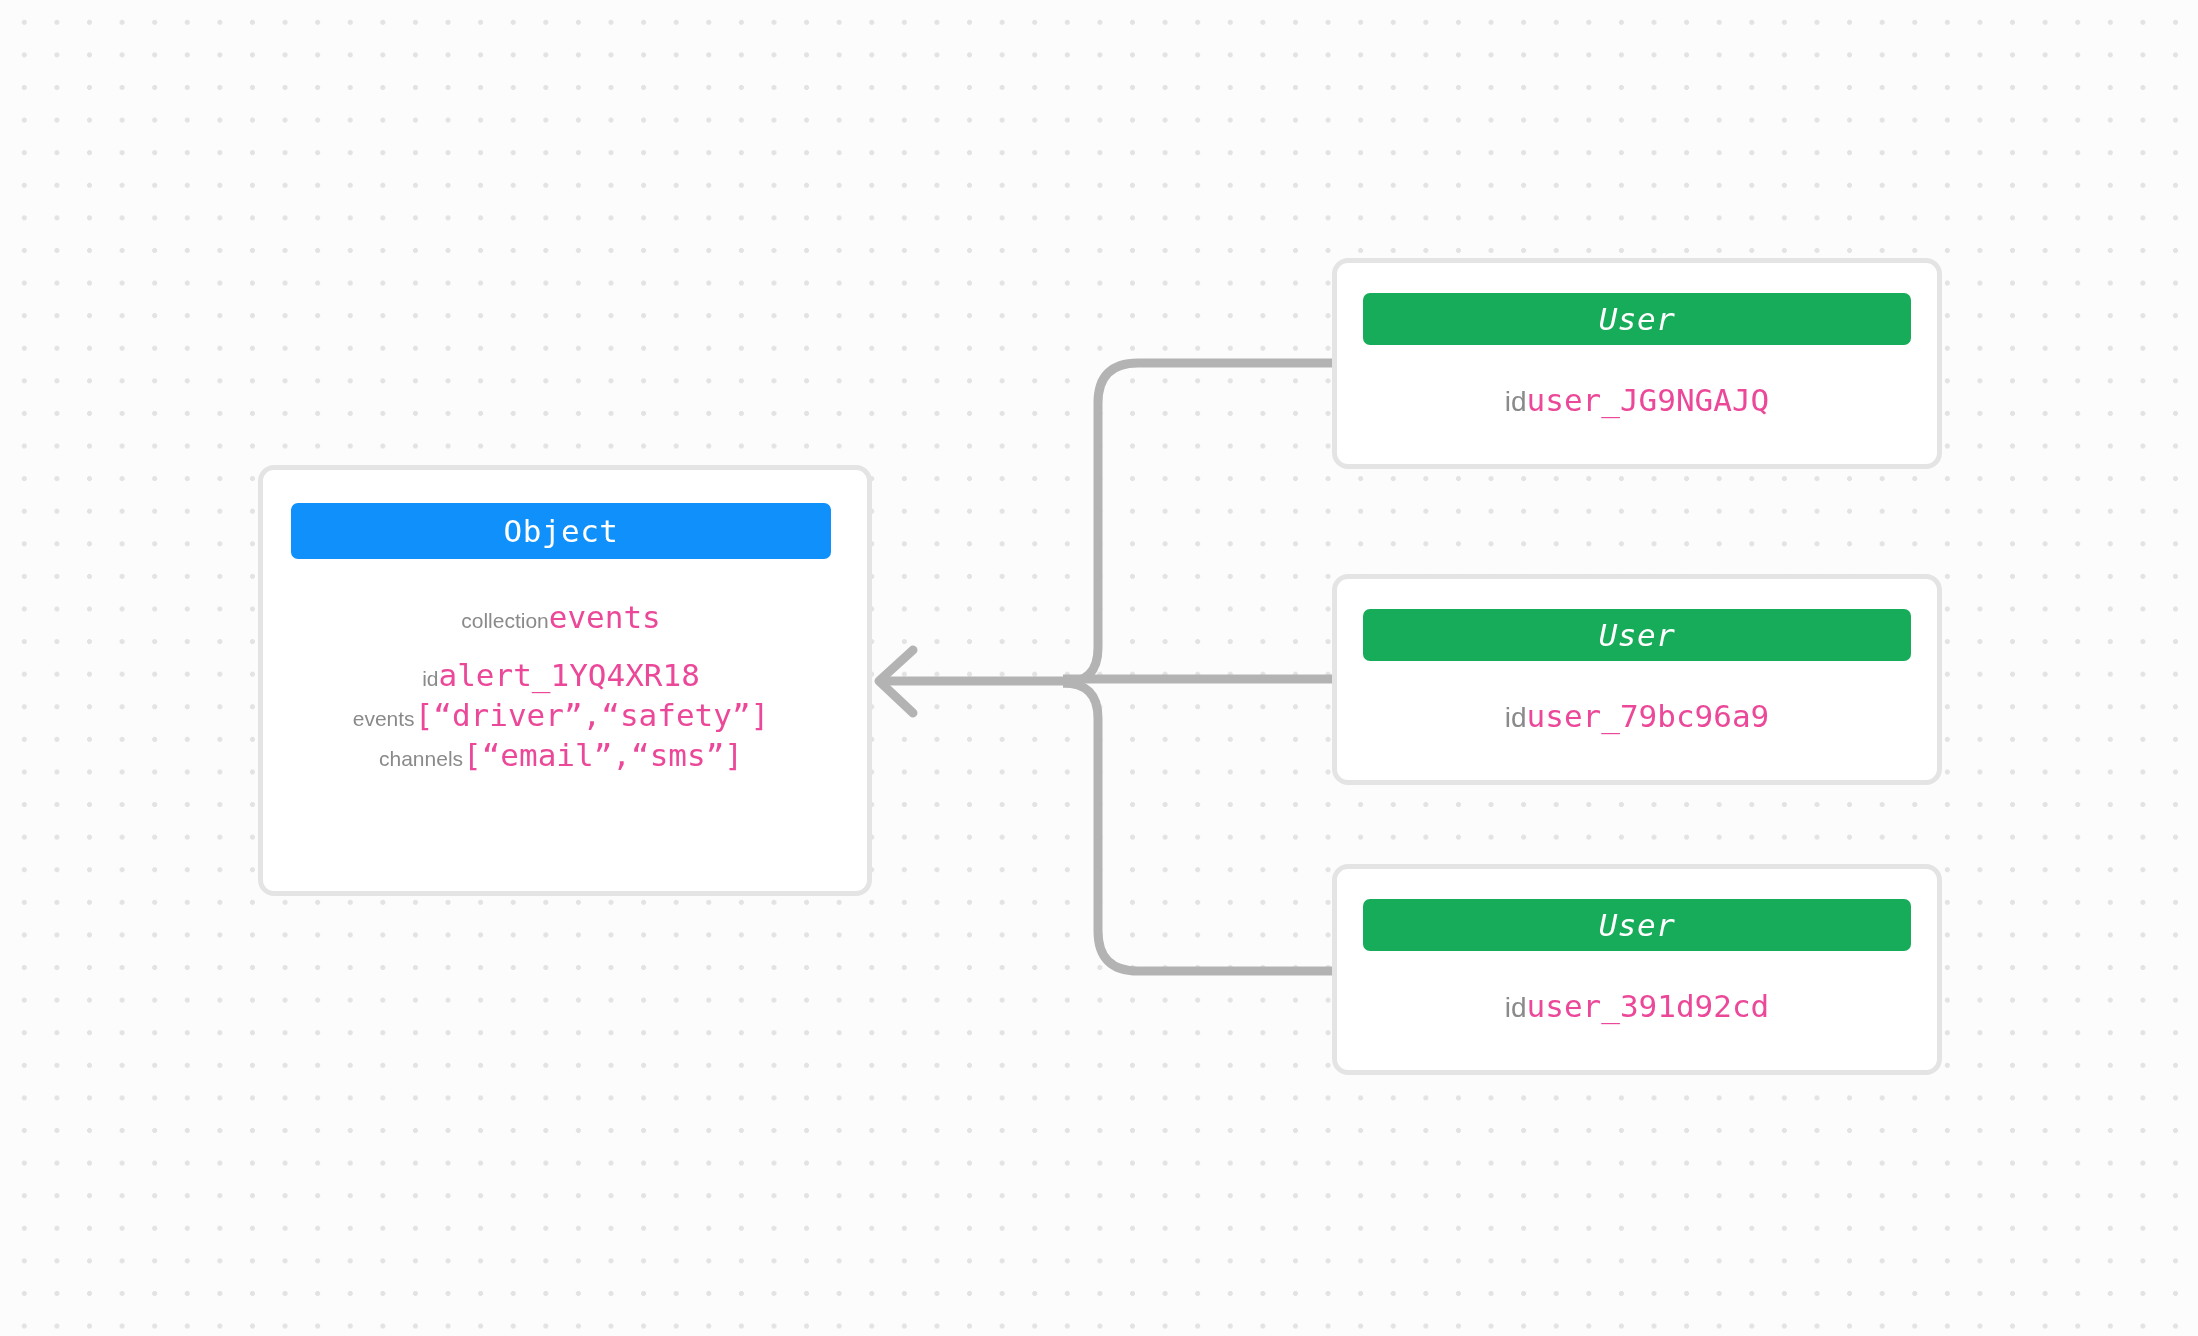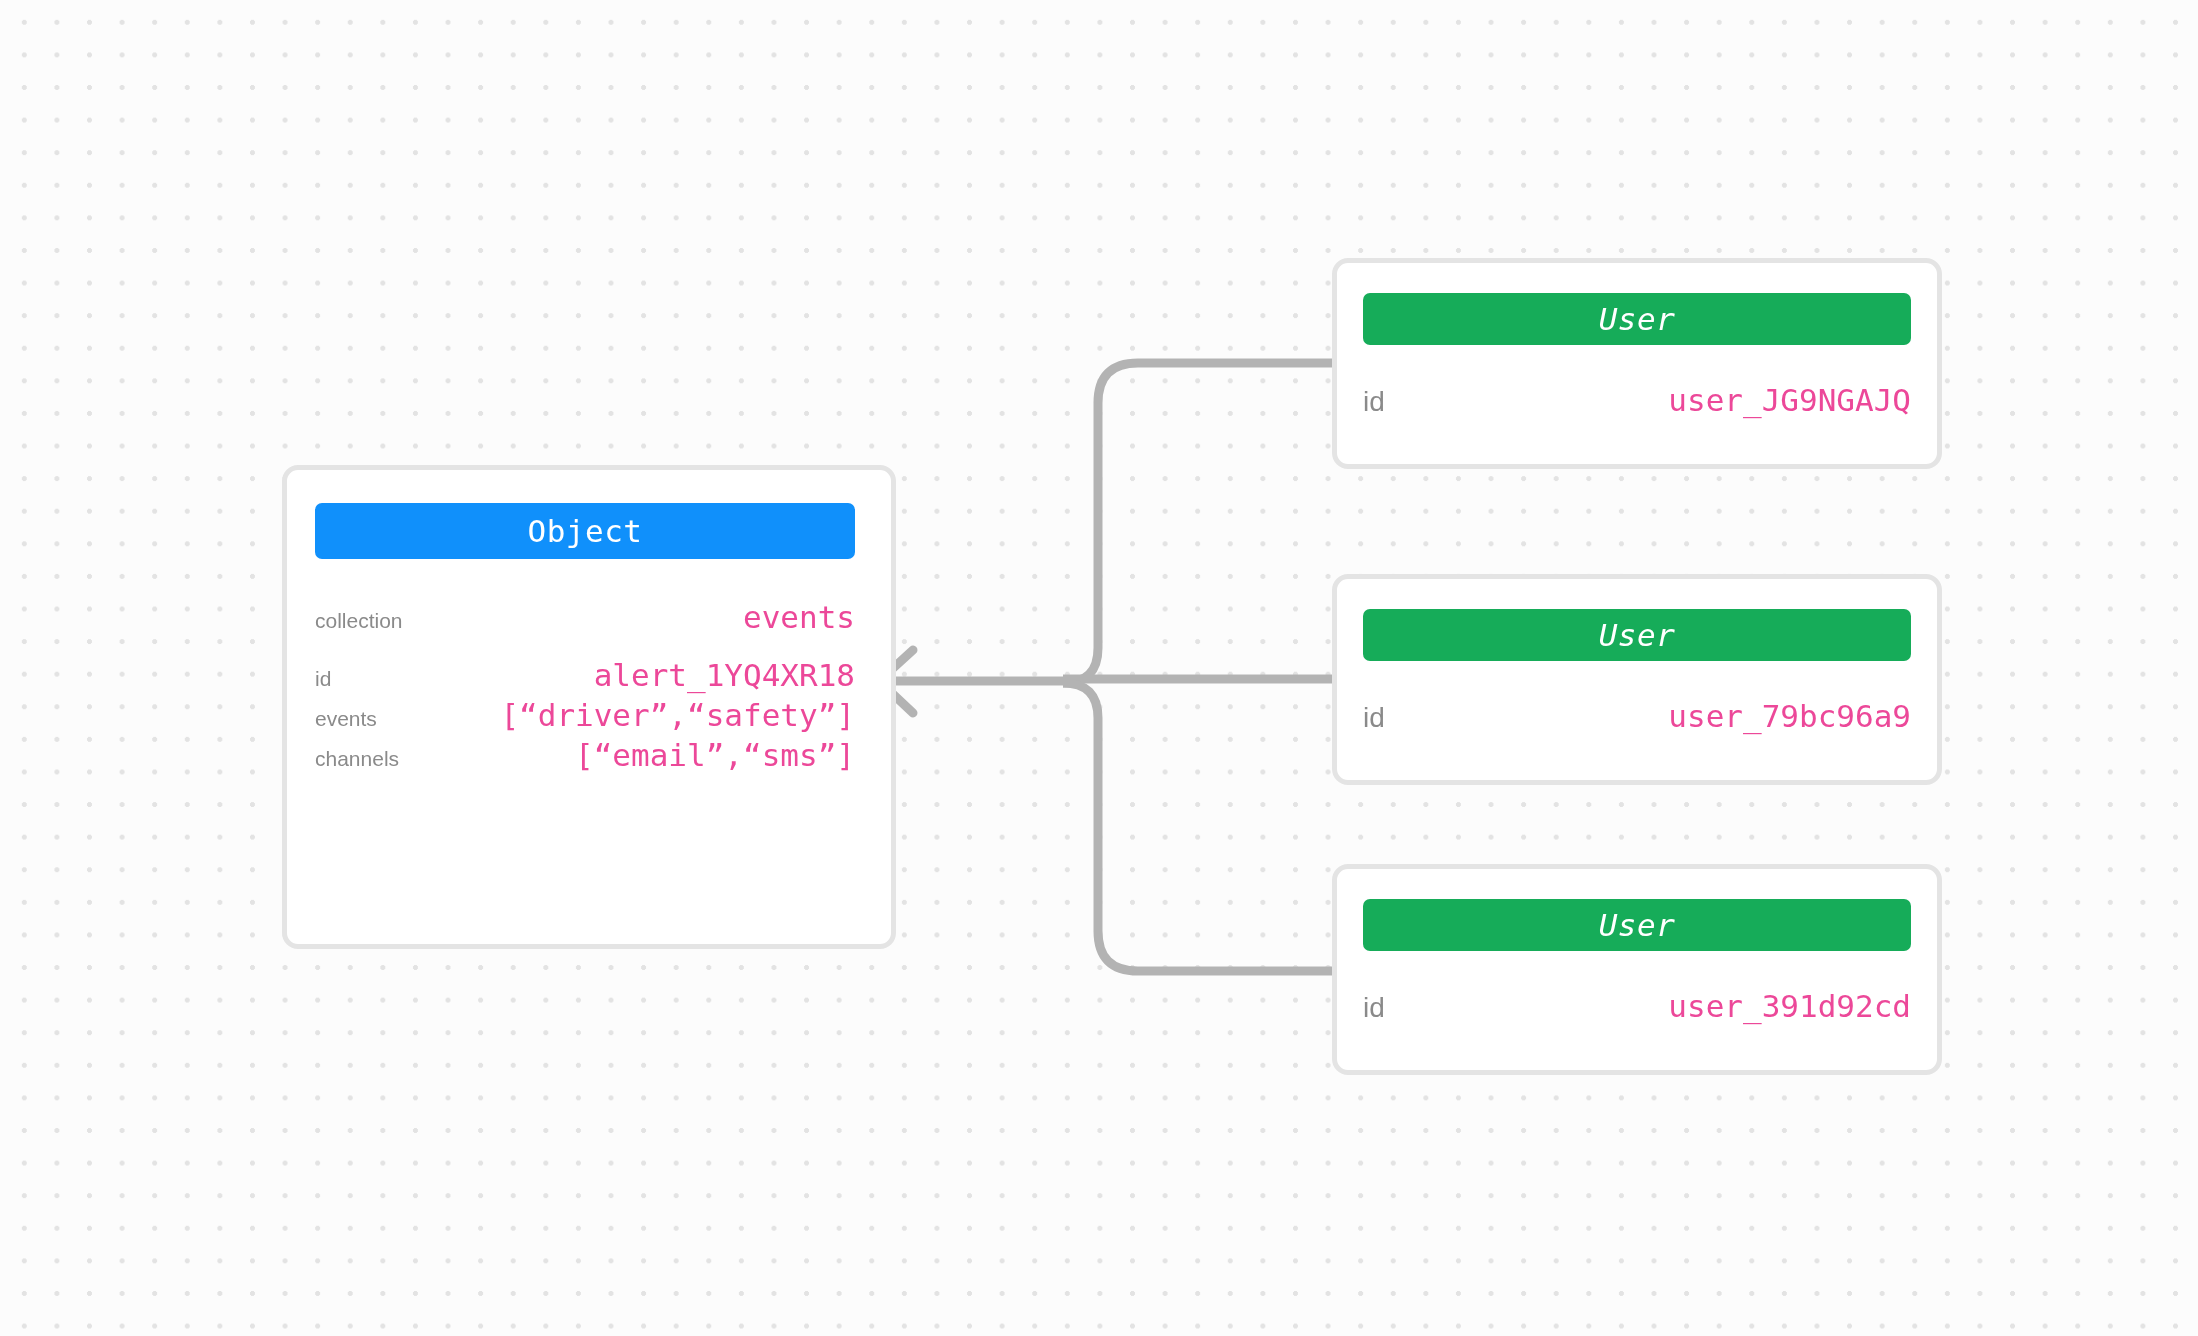--- a/index.html
+++ b/index.html
@@ -53,21 +53,21 @@
     letter-spacing: 0.5px;
     text-align: center;
     line-height: 1;
     display: flex;
     align-items: center;
     justify-content: center;
   }
   .node-header.blue  { background: #1090fb; }
   .node-header.green { background: #16ac59; font-style: italic; }
 
-  .rows { display: flex; flex-direction: column; }
+  .rows { display: flex; flex-direction: column; align-items: center; }
 
   .row {
     display: flex;
     align-items: baseline;
     justify-content: space-between;
   }
 
   .row-label {
     font-family: "Liberation Sans", sans-serif;
     color: #8a8a8a;
@@ -79,23 +79,22 @@
     color: #ec4899;
     white-space: pre;
     text-align: right;
   }
 
   
   #object-node {
     left: 258px;
     top: 465px;
     width: 614px;
-    height: 484px;
+    height: 431px;
     padding: 33px 36px 0 28px;
-    margin-left: 24px;
   }
   #object-node .node-header {
     height: 56px;
     margin-bottom: 40px;
   }
   #object-node .row-label  { font-size: 21px; }
   #object-node .row-value  { font-size: 31px; }
   #object-node .group-primary { margin-bottom: 22px; }
   #object-node .group-secondary .row { margin-bottom: 4px; }
 

